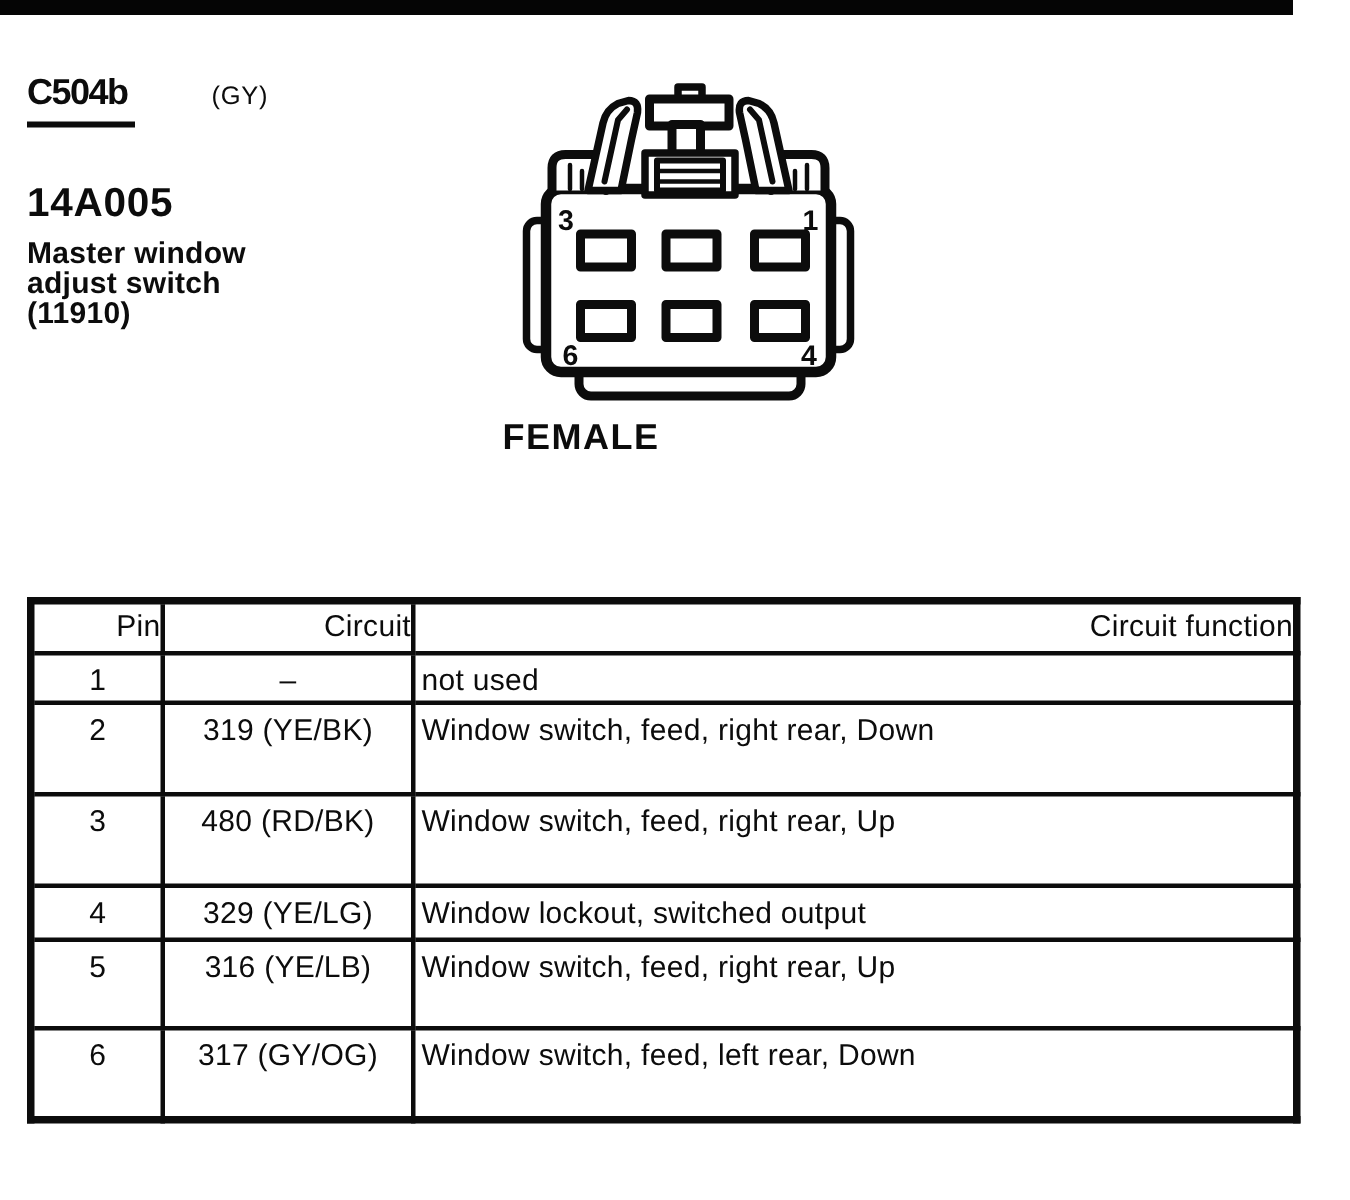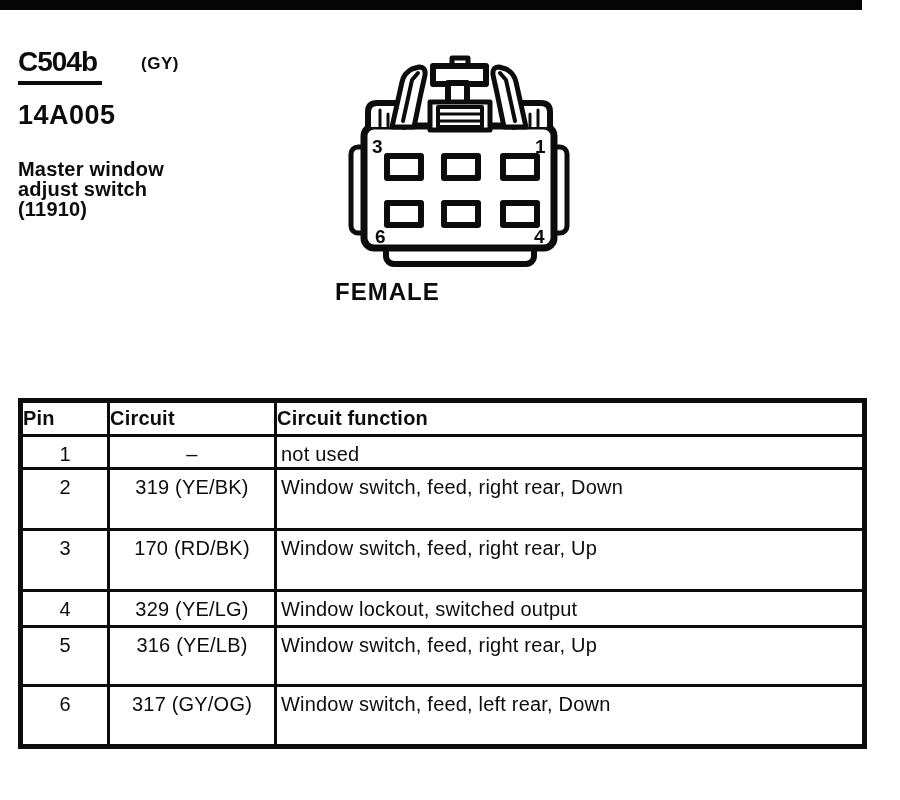--- a/index.html
+++ b/index.html
@@ -15,31 +15,31 @@
 
   .top-bar {
     position: absolute; left: 0; top: 0;
     width: 862px; height: 10px;
     background: #050505;
   }
 
   
   .connector-id {
     position: absolute; left: 18px; top: 44px;
-    font-size: 28px; font-weight: bold; letter-spacing: -1px;
+    font-size: 24px; font-weight: bold; letter-spacing: -1px;
     border-bottom: 4px solid #0c0c0c;
     padding: 0 5px 1px 0;
     line-height: 36px;
   }
   .color-code {
     position: absolute; left: 141px; top: 54px;
-    font-size: 17px; font-weight: 700; letter-spacing: 0.5px;
+    font-size: 17px; font-weight: 400; letter-spacing: 0.5px;
   }
   .part-number {
-    position: absolute; left: 18px; top: 100px;
+    position: absolute; left: 18px; top: 120px;
     font-size: 27px; font-weight: bold; letter-spacing: 0.5px;
   }
   .description {
     position: absolute; left: 18px; top: 159px;
     font-size: 20px; font-weight: 600;
     line-height: 20px; letter-spacing: 0.2px;
   }
 
   
   .connector-svg {
@@ -59,22 +59,22 @@
     table-layout: fixed;
   }
   table.pinout th, table.pinout td {
     border: 3px solid #0c0c0c;
     font-size: 20px;
     vertical-align: top;
     padding: 6px 4px 0 4px;
     overflow: hidden;
   }
   table.pinout th {
-    font-weight: bold;
-    text-align: left;
+    font-weight: normal;
+    text-align: right;
     vertical-align: middle;
     padding: 0;
     letter-spacing: 0.2px;
   }
   col.c-pin { width: 88px; }
   col.c-circuit { width: 167px; }
   thead tr { height: 35px; }
   tbody tr:nth-child(1) { height: 33px; }
   tbody tr:nth-child(2) { height: 61px; }
   tbody tr:nth-child(3) { height: 61px; }
@@ -159,21 +159,21 @@
         <td class="circuit-cell">–</td>
         <td class="function-cell">not used</td>
       </tr>
       <tr>
         <td class="pin-cell">2</td>
         <td class="circuit-cell">319 (YE/BK)</td>
         <td class="function-cell">Window switch, feed, right rear, Down</td>
       </tr>
       <tr>
         <td class="pin-cell">3</td>
-        <td class="circuit-cell">170 (RD/BK)</td>
+        <td class="circuit-cell">480 (RD/BK)</td>
         <td class="function-cell">Window switch, feed, right rear, Up</td>
       </tr>
       <tr>
         <td class="pin-cell">4</td>
         <td class="circuit-cell">329 (YE/LG)</td>
         <td class="function-cell">Window lockout, switched output</td>
       </tr>
       <tr>
         <td class="pin-cell">5</td>
         <td class="circuit-cell">316 (YE/LB)</td>

